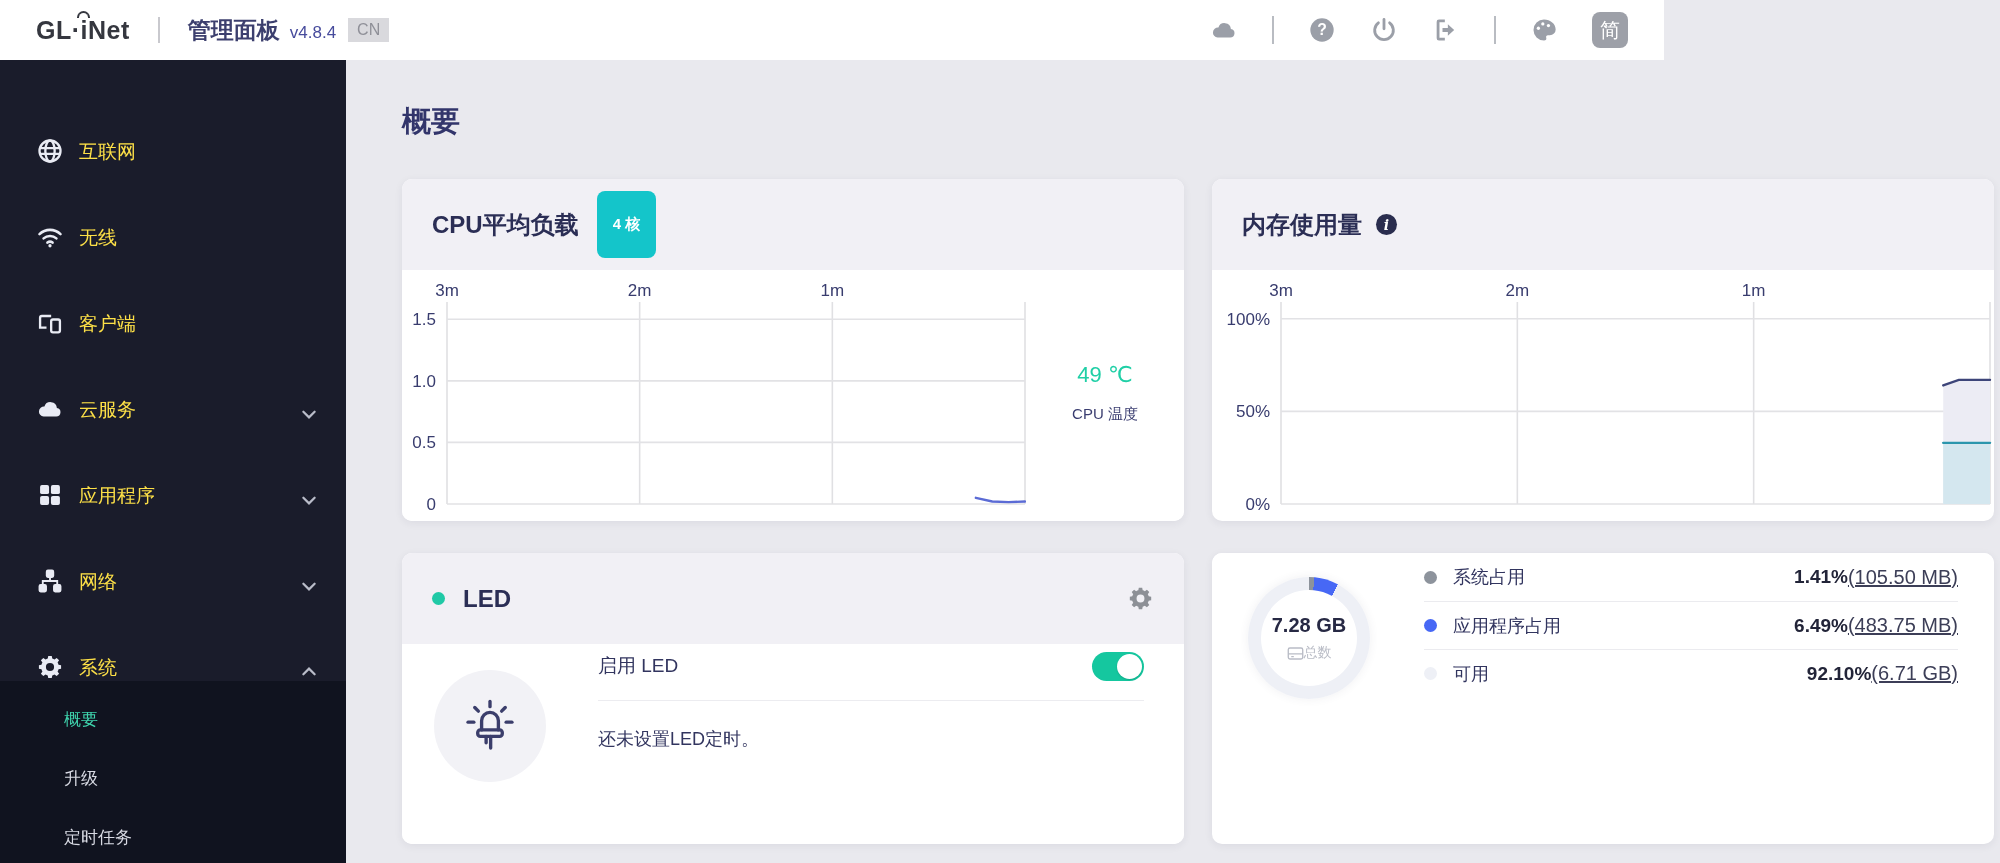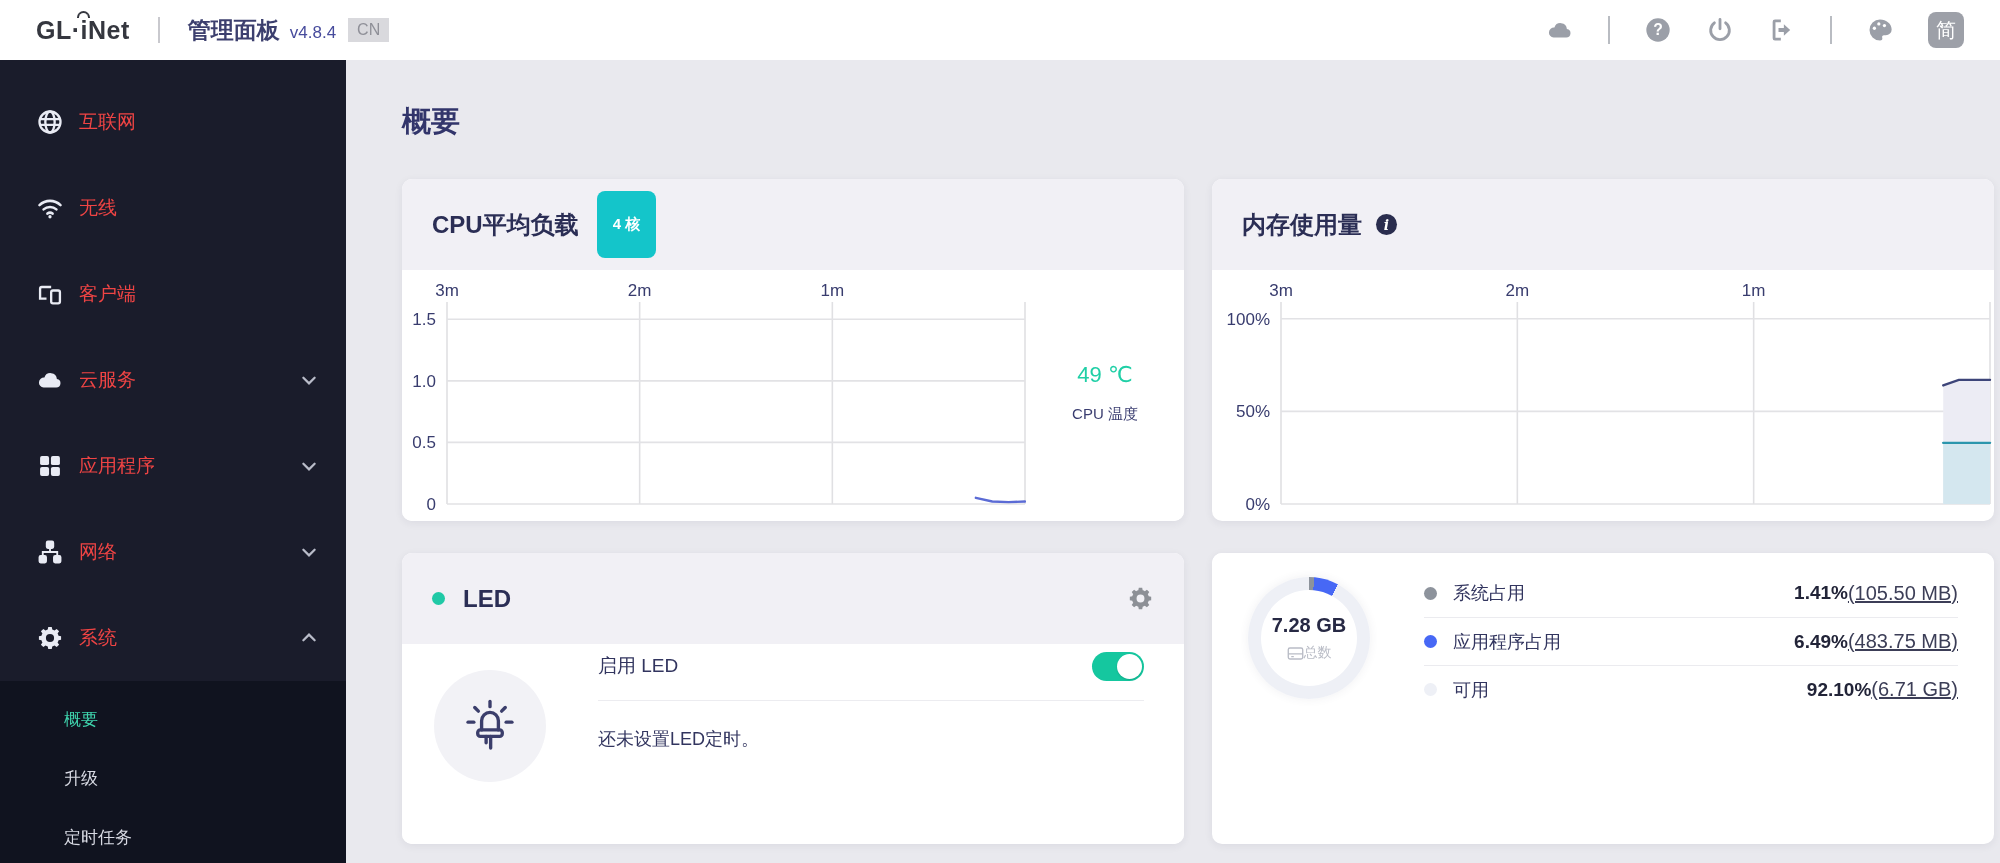--- a/index.html
+++ b/index.html
@@ -1,20 +1,20 @@
 <!DOCTYPE html>
 <html><head>
 <meta charset="utf-8">
 <style>
   * { margin:0; padding:0; box-sizing:border-box; }
   html,body { width:2000px; height:863px; overflow:hidden; }
   body { font-family:"Liberation Sans","DejaVu Sans",sans-serif; background:#e9e9ee; position:relative; }
 
   
-  .header { position:absolute; top:0; left:0; width:2000px; height:60px; background:#ffffff;
+  .header { position:absolute; top:0; left:0; width:1664px; height:60px; background:#ffffff;
             display:flex; align-items:center; padding:0 36px; z-index:10; }
   .logo { font-size:25px; font-weight:800; color:#35373f; letter-spacing:.5px; white-space:nowrap; }
   .logo-iwrap { position:relative; display:inline-block; }
   .logo-arc { position:absolute; top:-5px; left:-4px; width:13px; height:7px;
               border:2.4px solid #35373f; border-bottom:none; border-radius:7px 7px 0 0; }
   .hdr-divider { width:2px; height:26px; background:#c9c9ce; margin:0 28px; }
   .hdr-title-wrap { display:flex; align-items:baseline; }
   .hdr-title { font-size:23px; font-weight:700; color:#3c3f6e; }
   .hdr-version { font-size:17px; color:#474b9c; margin-left:10px; }
   .cn-badge { margin-left:12px; font-size:16px; color:#8f9098; background:#d9d9dd;
@@ -24,22 +24,22 @@
   .hdr-icon { width:28px; height:28px; color:#9b9fa8; display:flex; align-items:center; justify-content:center; cursor:pointer; }
   .hdr-icon svg { width:28px; height:28px; }
   .hdr-sep { width:2px; height:28px; background:#b9bcc2; }
   .lang-badge { width:36px; height:36px; background:#9da0a8; border-radius:8px; color:#ffffff;
                 font-size:20px; display:flex; align-items:center; justify-content:center; cursor:pointer; }
 
   
   .sidebar { position:absolute; top:60px; left:0; width:346px; bottom:0; background:#1a1c2b;
              display:flex; flex-direction:column; }
   .side-nav { padding-top:19px; }
-  .side-item { height:86px; display:flex; align-items:center; padding:0 28px 0 36px;
-               color:#ef4444; cursor:pointer; }
+  .side-item { height:86px; display:flex; align-items:flex-end; padding:0 28px 0 36px;
+               color:#fde047; cursor:pointer; }
   .side-icon { width:28px; height:28px; color:#e9ebf4; flex:0 0 28px; }
   .side-icon svg { width:28px; height:28px; }
   .side-label { font-size:19px; font-weight:500; margin-left:15px; flex:1; }
   .chev { width:18px; height:18px; color:#b9bcc9; }
   .chev svg { width:18px; height:18px; }
   .submenu { flex:1; background:#10131f; padding-top:9px; }
   .sub-item { height:59px; display:flex; align-items:center; padding-left:64px;
               font-size:17px; color:#d8dae3; cursor:pointer; }
   .sub-item.active { color:#3fd4ad; }
 
@@ -96,21 +96,21 @@
   .flash-body { display:flex; height:200px; padding:0 36px; background:#fff; }
   .donut { width:122px; height:122px; position:relative; margin-top:24px; flex:0 0 122px; }
   .donut-ring { position:absolute; inset:0; border-radius:50%; background:#eef0f6;
                 box-shadow:0 0 10px rgba(60,60,90,.08); }
   .donut-hole { position:absolute; inset:13px; border-radius:50%; background:#ffffff; }
   .donut-center { position:absolute; inset:0; display:flex; flex-direction:column;
                   align-items:center; justify-content:center; }
   .donut-value { font-size:20px; font-weight:700; color:#272944; }
   .donut-sub { margin-top:7px; display:flex; align-items:center; color:#b9bcc6; font-size:14px; }
   .donut-sub svg { width:17px; height:15px; }
-  .flash-legend { flex:1; margin-left:54px; padding-top:16px; }
+  .flash-legend { flex:1; margin-left:54px; padding-top:0; }
   .legend-row { display:flex; align-items:center; height:48px; }
   .legend-row + .legend-row { border-top:1px solid #ebebef; }
   .legend-dot { width:13px; height:13px; border-radius:50%; margin-right:16px; flex:0 0 13px; }
   .legend-label { font-size:18px; color:#32355f; flex:1; }
   .legend-pct { font-size:19px; font-weight:700; color:#222438; }
   .legend-detail { font-size:20px; color:#3c3e57;text-decoration:underline; }
 </style>
 </head>
 <body>
 

